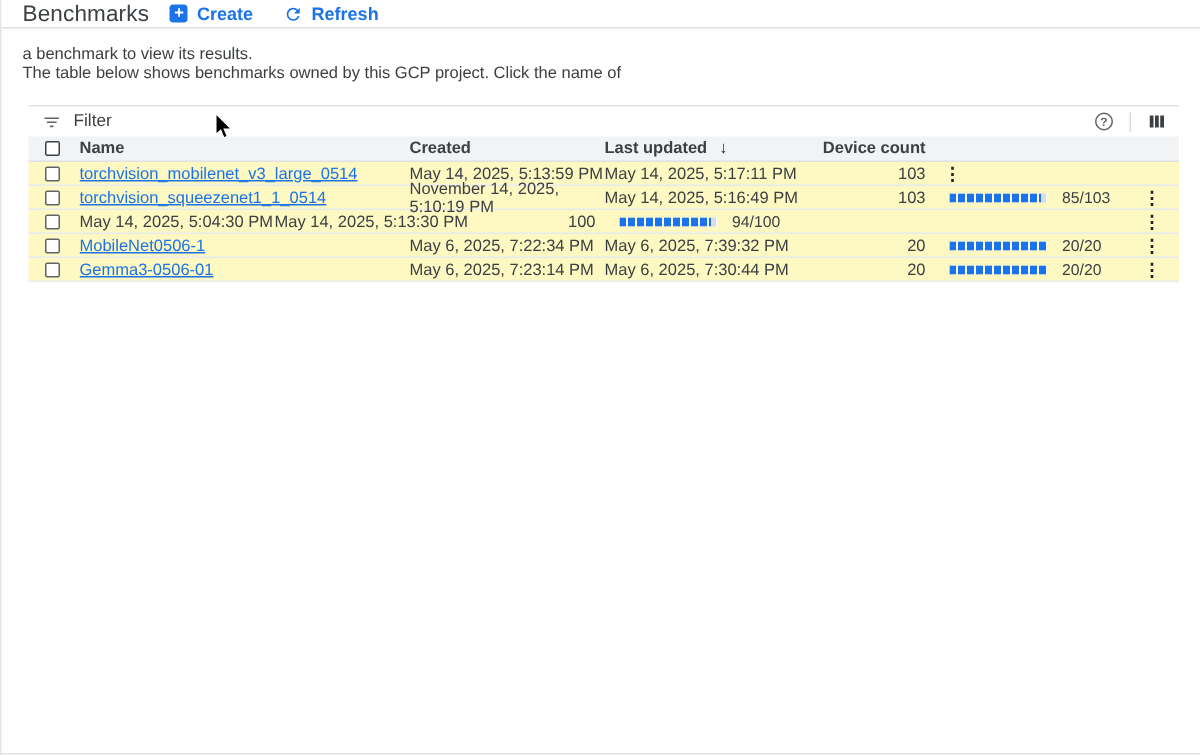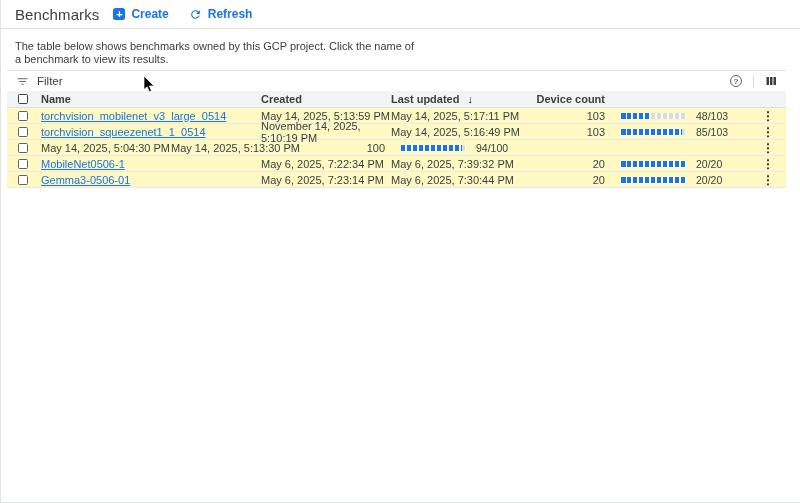--- a/index.html
+++ b/index.html
@@ -12,21 +12,21 @@
     overflow:hidden;
   }
   .panel {
     position:absolute; inset:0;
     border-left:1px solid #e3e4e6;
     border-bottom:1px solid #e3e4e6;
     background:#fff;
   }
   
   .page-header {
-    height:29px;
+    height:19px;
     display:flex; align-items:center;
     padding-left:14px;
     border-bottom:1px solid #e0e0e0;
     background:#fff;
   }
   .page-title { font-size:15px; color:#3c4043; letter-spacing:.1px; }
   .hdr-btn {
     display:inline-flex; align-items:center; gap:6px;
     color:#1a73e8; font-size:12px; font-weight:bold;
     background:none; border:none; cursor:pointer;
@@ -41,21 +41,21 @@
     font-size:11px; line-height:1; font-weight:bold;
   }
   .refresh-svg { width:13px; height:13px; fill:#1a73e8; }
   
   .description {
     padding:11px 14px 0 14px;
     font-size:11px; line-height:13px; color:#3c4043;
   }
   
   .card {
-    position:absolute; left:6px; right:14px; top:70px;
+    position:absolute; left:18px; right:14px; top:70px;
     border-top:1px solid #e0e0e0;
   }
   .filter-bar {
     height:20px; display:flex; align-items:center;
     padding:0 9px;
   }
   .filter-left { display:flex; align-items:center; gap:8px; cursor:pointer; }
   .filter-label { font-size:11.5px; color:#3c4043; }
   .filter-svg { width:13px; height:13px; fill:#5f6368; }
   .filter-right { margin-left:auto; display:flex; align-items:center; }
@@ -126,22 +126,22 @@
     </button>
     <button class="hdr-btn refresh">
       <svg class="refresh-svg" viewBox="0 0 24 24">
         <path d="M17.65 6.35C16.2 4.9 14.21 4 12 4c-4.42 0-7.99 3.58-8 8s3.58 8 8 8c3.73 0 6.84-2.55 7.73-6h-2.08c-.82 2.33-3.04 4-5.65 4-3.31 0-6-2.69-6-6s2.69-6 6-6c1.66 0 3.14.69 4.22 1.78L13 11h7V4l-2.35 2.35z"></path>
       </svg>
       <span>Refresh</span>
     </button>
   </div>
 
   <div class="description">
+    <div>a benchmark to view its results.</div>
     <div>The table below shows benchmarks owned by this GCP project. Click the name of</div>
-    <div>a benchmark to view its results.</div>
   </div>
 
   <div class="card">
 
     <div class="filter-bar">
       <div class="filter-left">
         <svg class="filter-svg" viewBox="0 0 24 24">
           <path d="M10 18h4v-2h-4v2zM3 6v2h18V6H3zm3 7h12v-2H6v2z"></path>
         </svg>
         <span class="filter-label">Filter</span>
@@ -172,26 +172,20 @@
     </div>
 
     <div class="trow">
       <div class="col-check">
           <span class="cb"></span>
         </div>
       <a class="col-name link">torchvision_mobilenet_v3_large_0514</a>
       <div class="col-created">May 14, 2025, 5:13:59 PM</div>
       <div class="col-updated">May 14, 2025, 5:17:11 PM</div>
       <div class="col-device">103</div>
-      <div class="col-progress">
-        <span class="bar">
-            <span class="bar-fill" style="width: 46.6019%;"></span>
-          </span>
-        <span class="frac">48/103</span>
-      </div>
       <div class="col-menu">
           <span class="kebab">⋮</span>
         </div>
     </div>
 
     <div class="trow">
       <div class="col-check">
           <span class="cb"></span>
         </div>
       <a class="col-name link">torchvision_squeezenet1_1_0514</a>

